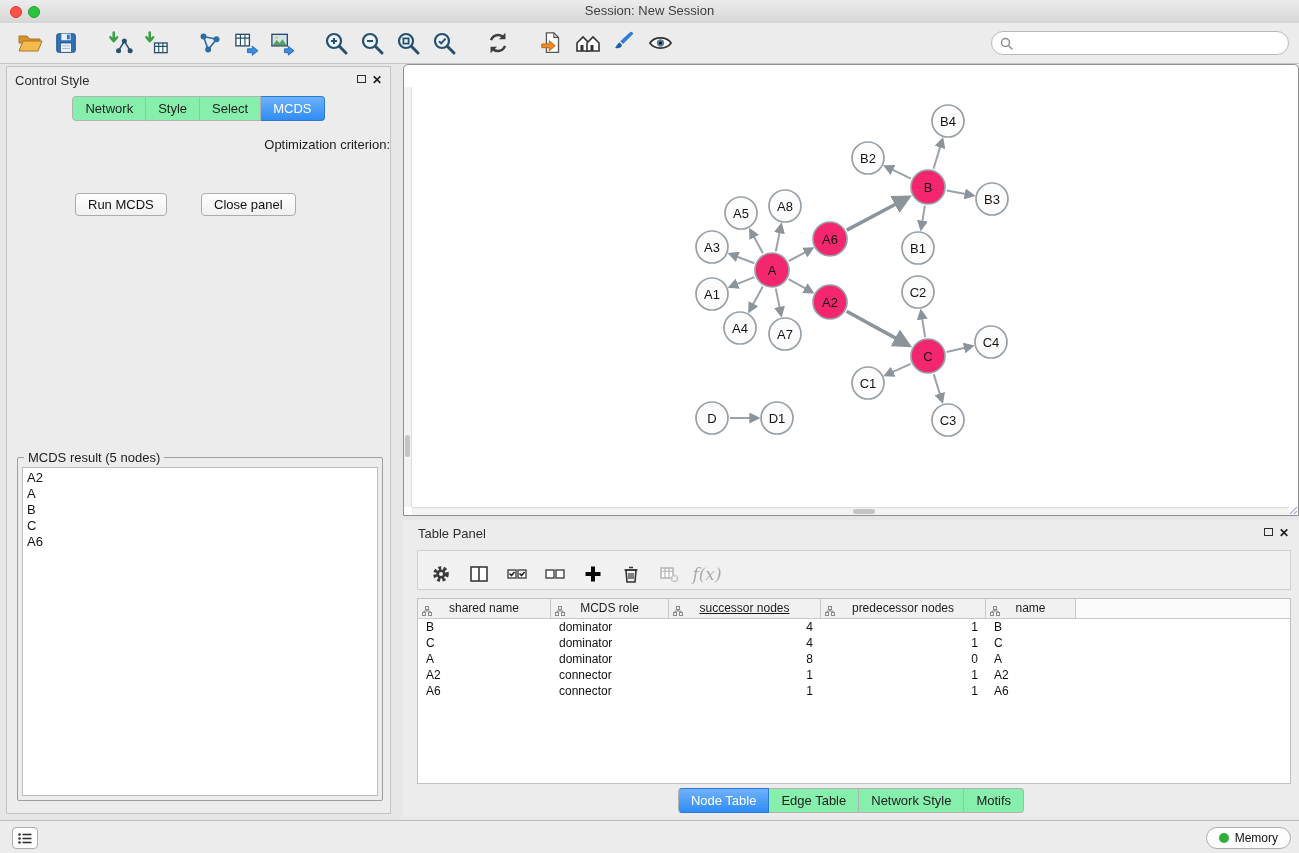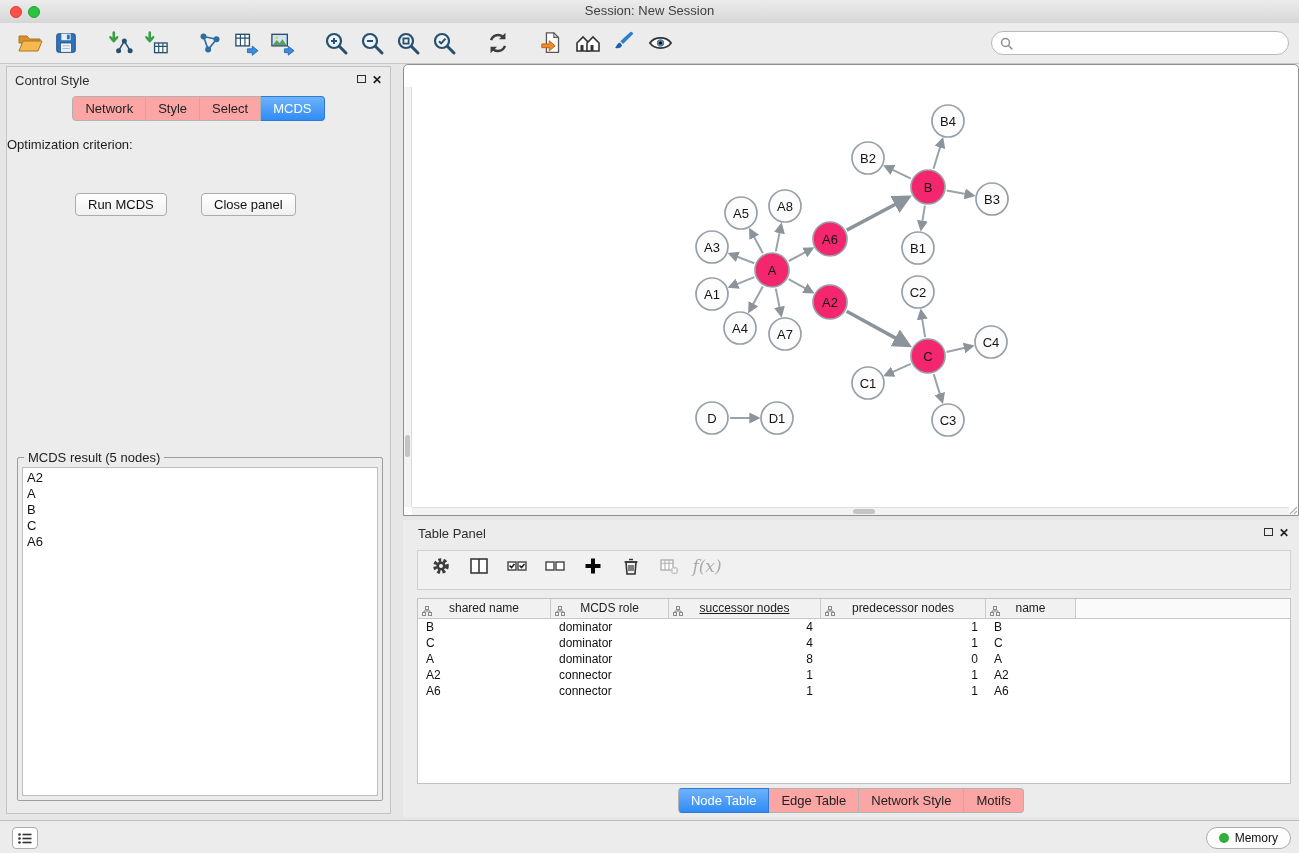--- a/index.html
+++ b/index.html
@@ -28,25 +28,25 @@
   
   .control-panel{position:absolute;left:6px;top:66px;width:385px;height:748px;background:#ececec;
     border:1px solid #c4c4c4;box-sizing:border-box}
   .panel-title{position:absolute;left:8px;top:6px;font-size:13px;color:#2e2e2e}
   .float-ic{position:absolute;width:9px;height:8px;border:1.5px solid #2e2e2e;box-sizing:border-box}
   .close-ic{position:absolute;font-size:12px;font-weight:bold;color:#1c1c1c;line-height:12px}
   .cp-float{right:24px;top:8px}
   .cp-close{right:8px;top:7px}
   .seg-row{position:absolute;left:0;width:100%;display:flex;justify-content:center}
   .cp-tabs{top:29px}
-  .seg{padding:4px 12px;background:#fca5a5;border:1px solid #b2b2b2;border-left:none;font-size:13px;color:#222}
+  .seg{padding:4px 12px;background:#86efac;border:1px solid #b2b2b2;border-left:none;font-size:13px;color:#222}
   .seg:first-child{border-left:1px solid #b2b2b2;border-radius:4px 0 0 4px}
   .seg:last-child{border-radius:0 4px 4px 0}
   .seg-active{background:linear-gradient(#6fb2fb,#2f8cf5);border-color:#2b7ad6;color:#fff}
-  .opt-label{position:absolute;top:70px;width:100%;text-align:left;font-size:13px;color:#1d1d1d}
+  .opt-label{position:absolute;top:70px;width:100%;text-align:right;font-size:13px;color:#1d1d1d}
   .combo{position:absolute;left:37px;top:92px;width:314px;height:24px;background:#fff;border:1px solid #ababab;
     border-radius:4px;box-sizing:border-box;line-height:22px;padding-left:8px;font-size:13px;color:#111}
   .stepper{position:absolute;right:1px;top:1px;bottom:1px;width:18px;border-radius:0 3px 3px 0;
     background:linear-gradient(#83bdfc,#2e82ef);display:flex;flex-direction:column;align-items:center;justify-content:center;gap:2px}
   .tri-up{width:0;height:0;border-left:4px solid transparent;border-right:4px solid transparent;border-bottom:4px solid #fff}
   .tri-down{width:0;height:0;border-left:4px solid transparent;border-right:4px solid transparent;border-top:4px solid #fff}
   .btn{position:absolute;height:23px;background:linear-gradient(#ffffff,#f0f0f0);border:1px solid #ababab;
     border-radius:4px;font-size:13px;color:#111;text-align:center;line-height:21px;box-sizing:border-box;padding:0 12px}
   .btn-run{left:68px;top:126px}
   .btn-closep{left:194px;top:126px}
@@ -72,21 +72,21 @@
   .graph-svg{position:absolute;left:8px;top:22px}
   .node-label{font-family:"Liberation Sans",sans-serif;font-size:13px;fill:#141414}
 
   
   .table-panel{position:absolute;left:403px;top:520px;width:896px;height:297px;background:#ececec}
   .tp-float{right:26px;top:8px}
   .tp-close{right:10px;top:7px}
   .tp-title{position:absolute;left:15px;top:6px;font-size:13px;color:#2e2e2e}
   .ttoolbar{position:absolute;left:14px;top:30px;width:874px;height:40px;background:#f1f1f1;
     border:1px solid #d0d0d0;box-sizing:border-box;display:flex;align-items:center;padding-left:8px;gap:8px}
-  .titem{width:30px;height:28px;display:flex;align-items:flex-start;justify-content:center}
+  .titem{width:30px;height:28px;display:flex;align-items:flex-end;justify-content:center}
   .fx{font-family:"DejaVu Serif",serif;font-style:italic;font-size:17px;color:#aaa}
   .tgrid{position:absolute;left:14px;top:78px;width:874px;height:186px;background:#fff;border:1px solid #c2c2c2;box-sizing:border-box;overflow:hidden}
   .thead{display:flex;height:19px;background:#f1f1f1;border-bottom:1px solid #c9c9c9}
   .th{position:relative;border-right:1px solid #c9c9c9;font-size:12px;line-height:18px;text-align:center;color:#1d1d1d;box-sizing:border-box}
   .th-filler{border-right:none;background:#fafafa}
   .th-icon{position:absolute;left:4px;top:4px}
   .tr{display:flex;height:16px}
   .td{font-size:12px;line-height:16px;padding:0 8px;white-space:nowrap;box-sizing:border-box;color:#111}
   .td.num{text-align:right}
   .tp-tabs{top:268px}

